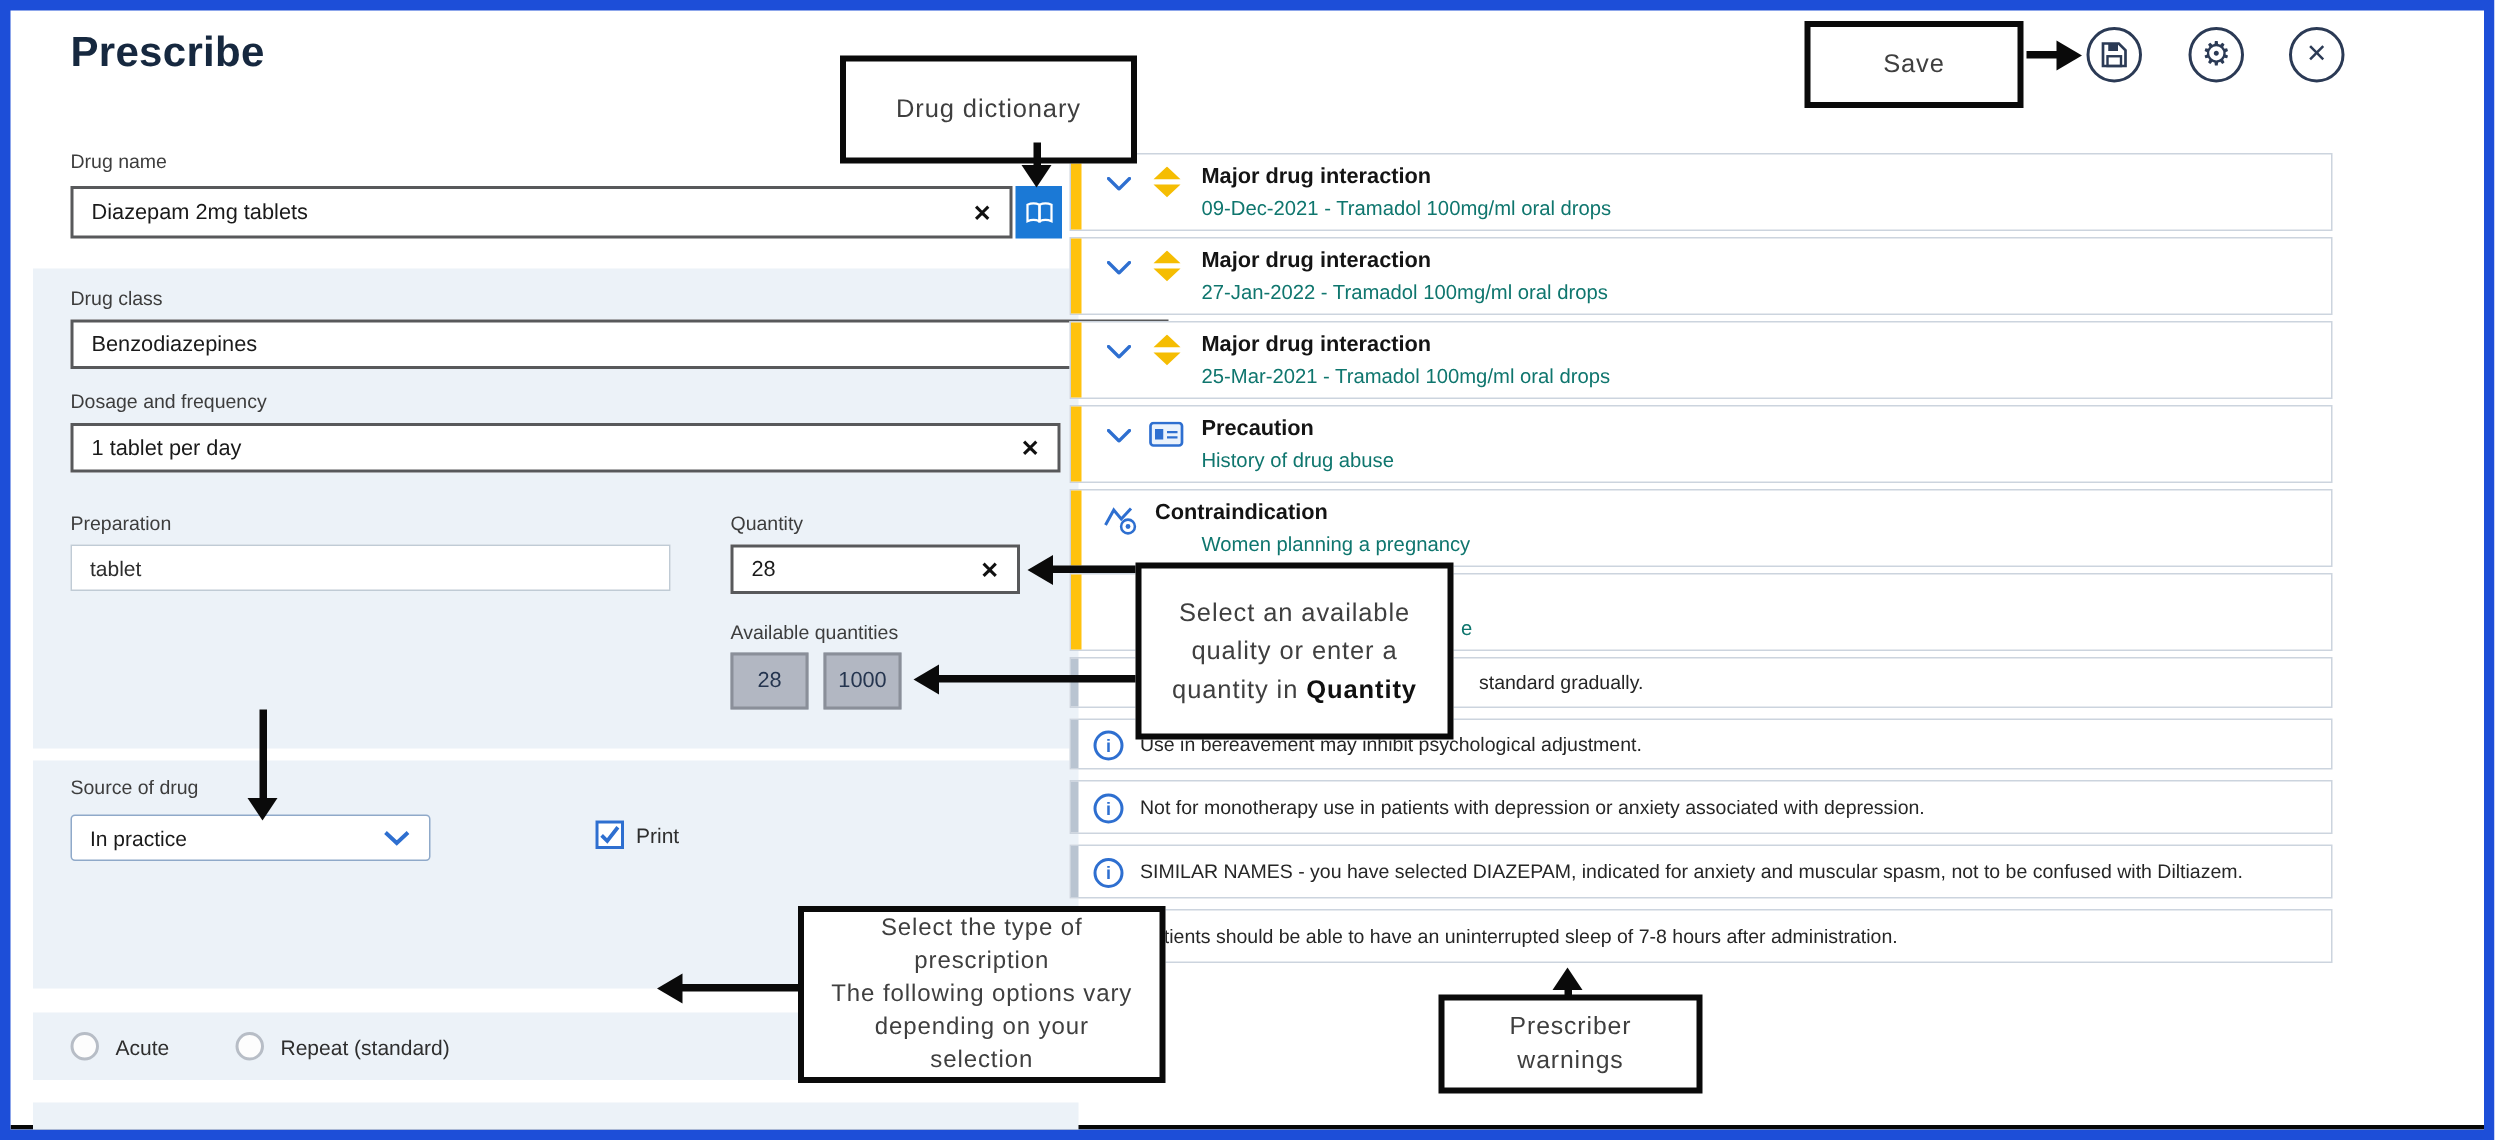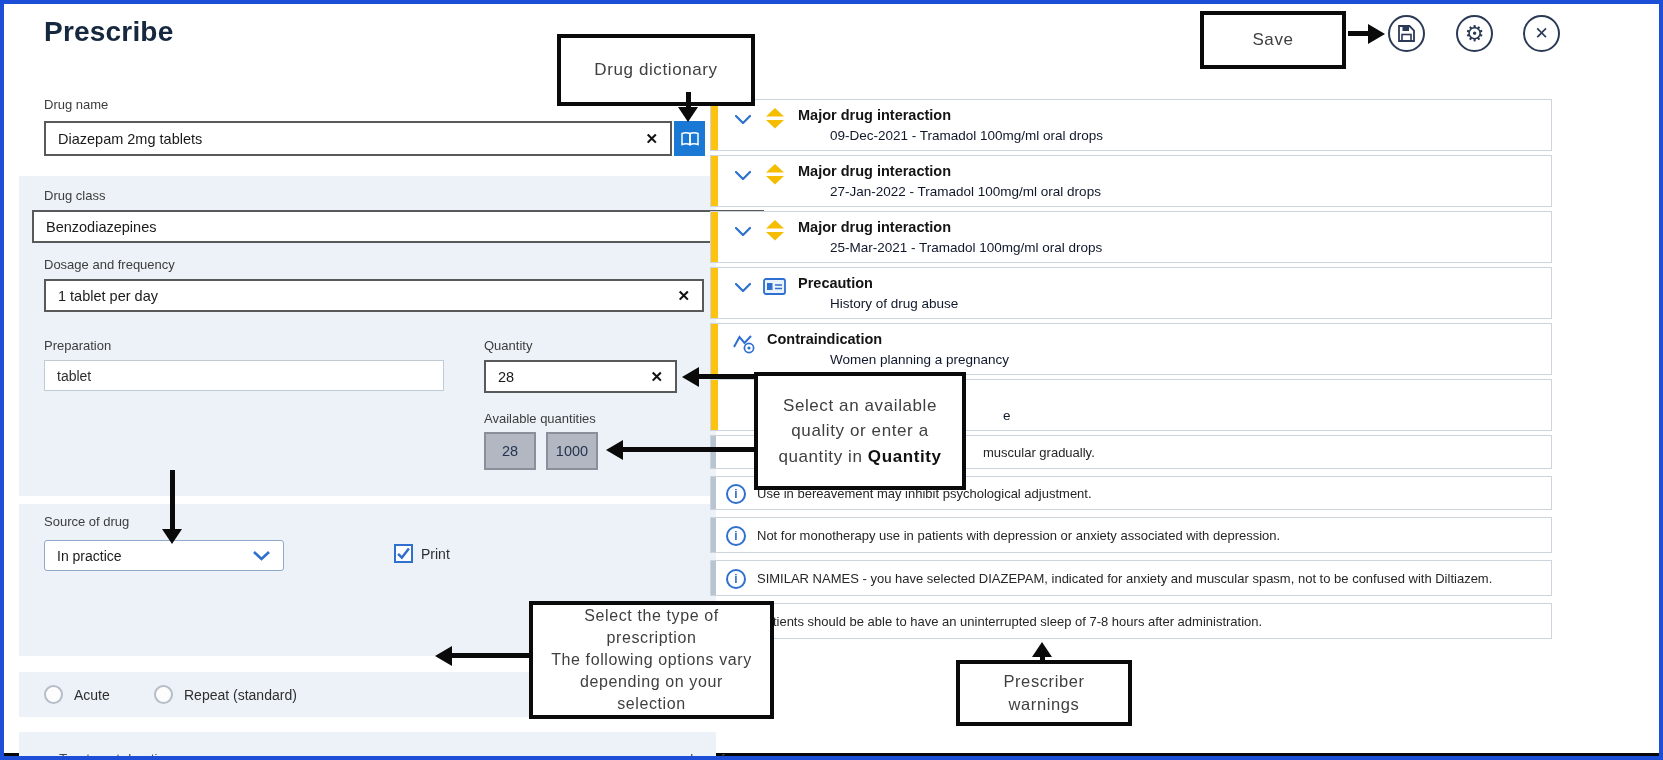--- a/index.html
+++ b/index.html
@@ -1,17 +1,17 @@
 <!DOCTYPE html>
 <html><head>
 <meta charset="utf-8">
 <style>
   html,body{margin:0;padding:0;background:#fff;}
   .stage{position:relative;width:1663px;height:760px;background:#ffffff;
-         border:4px solid #1d4ed8;box-sizing:border-box;overflow:hidden;
+         border:7px solid #1d4ed8;box-sizing:border-box;overflow:hidden;
          font-family:"Liberation Sans",sans-serif;color:#222;}
   .abs{position:absolute;}
   
   .page-title{font-size:28px;font-weight:bold;color:#16283f;letter-spacing:.2px;}
   .lbl{font-size:13px;color:#3d3d3d;}
   .field{background:#fff;border:2px solid #58595b;box-sizing:border-box;
          display:flex;align-items:center;padding:0 12px;font-size:14.5px;color:#1a1a1a;}
   .field .clear-x{margin-left:auto;font-weight:bold;font-size:15px;color:#101010;cursor:pointer;}
   .field-light{background:#fff;border:1px solid #c0cbd5;box-sizing:border-box;
          display:flex;align-items:center;padding:0 12px;font-size:14px;color:#2e2e2e;}
@@ -25,21 +25,21 @@
   .checkbox{width:19px;height:19px;border:2px solid #2e6fd0;background:#fff;box-sizing:border-box;
            display:flex;align-items:center;justify-content:center;cursor:pointer;}
   .radio{width:19px;height:19px;border-radius:50%;border:2px solid #b7bdc6;background:#fdfdfd;
            box-sizing:border-box;cursor:pointer;}
   .ctl-lbl{font-size:14px;color:#2e2e2e;}
   
   .wcard{left:706px;width:842px;background:#fff;border:1px solid #ccd4de;box-sizing:border-box;z-index:1;}
   .ybar{position:absolute;left:0;top:0;bottom:0;width:7px;background:#ffc20e;}
   .gbar{position:absolute;left:0;top:0;bottom:0;width:5px;background:#b9c4d1;}
   .wtitle{position:absolute;left:87px;top:7px;font-size:14.5px;font-weight:bold;color:#141414;}
-  .wsub{position:absolute;left:87px;top:28px;font-size:13.5px;color:#0f172a;margin-left:32px;}
+  .wsub{position:absolute;left:87px;top:28px;font-size:13.5px;color:#0f766e;}
   .irow-text{position:absolute;left:46px;top:50%;transform:translateY(-50%);font-size:13px;color:#262626;}
   .iico{position:absolute;left:15px;width:20px;height:20px;border:2px solid #2e6fd0;border-radius:50%;
         box-sizing:border-box;color:#2e6fd0;font-size:12px;font-weight:bold;
         display:flex;align-items:center;justify-content:center;}
   
   .co{background:#fff;border:4px solid #0a0a0a;box-sizing:border-box;z-index:20;
       display:flex;flex-direction:column;align-items:center;justify-content:center;
       text-align:center;font-size:17px;color:#3f3f3f;letter-spacing:.6px;line-height:1.4;}
   .arr{background:#0a0a0a;z-index:21;}
   .ah{width:0;height:0;z-index:21;position:absolute;}
@@ -94,21 +94,21 @@
 
   <div class="abs co" style="left:553px;top:30px;width:198px;height:72px;">
     <span>Drug dictionary</span>
   </div>
   <div class="abs arr" style="left:682px;top:88px;width:5px;height:16px;"></div>
   <div class="abs ah ah-down" style="left:674px;top:103px;"></div>
 
   <div class="abs panel" style="left:15px;top:172px;width:697px;height:320px;"></div>
 
   <div class="abs lbl" style="left:40px;top:184px;">Drug class</div>
-  <div class="abs field" style="left:28px;top:206px;width:732px;height:33px;">
+  <div class="abs field" style="left:40px;top:206px;width:732px;height:33px;">
     <span>Benzodiazepines</span>
     <svg style="margin-left:auto;" width="15" height="9" viewBox="0 0 15 9">
       <polyline points="1.5,1.5 7.5,7.5 13.5,1.5" fill="none" stroke="#1a1a1a" stroke-width="2.4"></polyline>
     </svg>
   </div>
 
   <div class="abs lbl" style="left:40px;top:253px;">Dosage and frequency</div>
   <div class="abs field" style="left:40px;top:275px;width:660px;height:33px;">
     <span>1 tablet per day</span>
     <span class="clear-x">✕</span>
@@ -226,21 +226,21 @@
     <div class="wsub">Women planning a pregnancy</div>
   </div>
 
   <div class="abs wcard" style="top:375px;height:52px;">
     <div class="ybar"></div>
     <div class="wsub" style="left:260px;">e</div>
   </div>
 
   <div class="abs wcard" style="top:431px;height:34px;">
     <div class="gbar"></div>
-    <div class="irow-text" style="left:272px;">muscular gradually.</div>
+    <div class="irow-text" style="left:272px;">standard gradually.</div>
   </div>
 
   <div class="abs wcard" style="top:472px;height:34px;">
     <div class="gbar"></div>
     <div class="iico" style="top:7px;">i</div>
     <div class="irow-text">Use in bereavement may inhibit psychological adjustment.</div>
   </div>
   <div class="abs wcard" style="top:513px;height:36px;">
     <div class="gbar"></div>
     <div class="iico" style="top:8px;">i</div>

